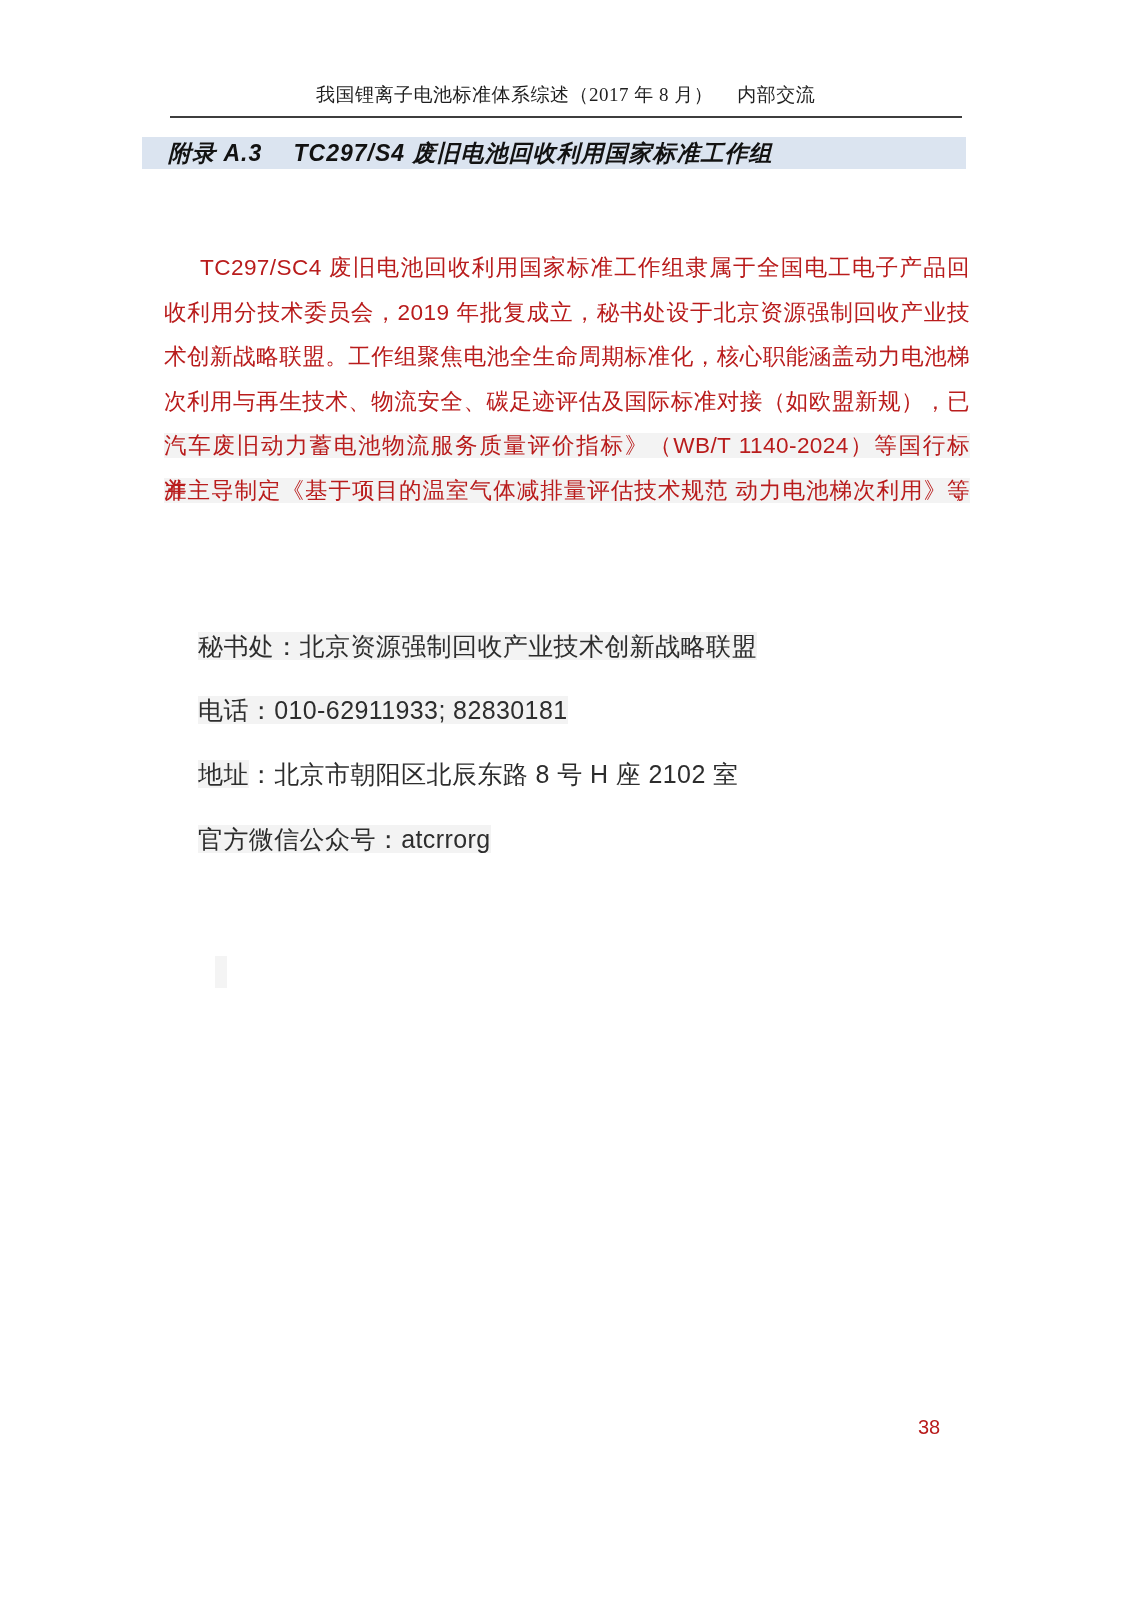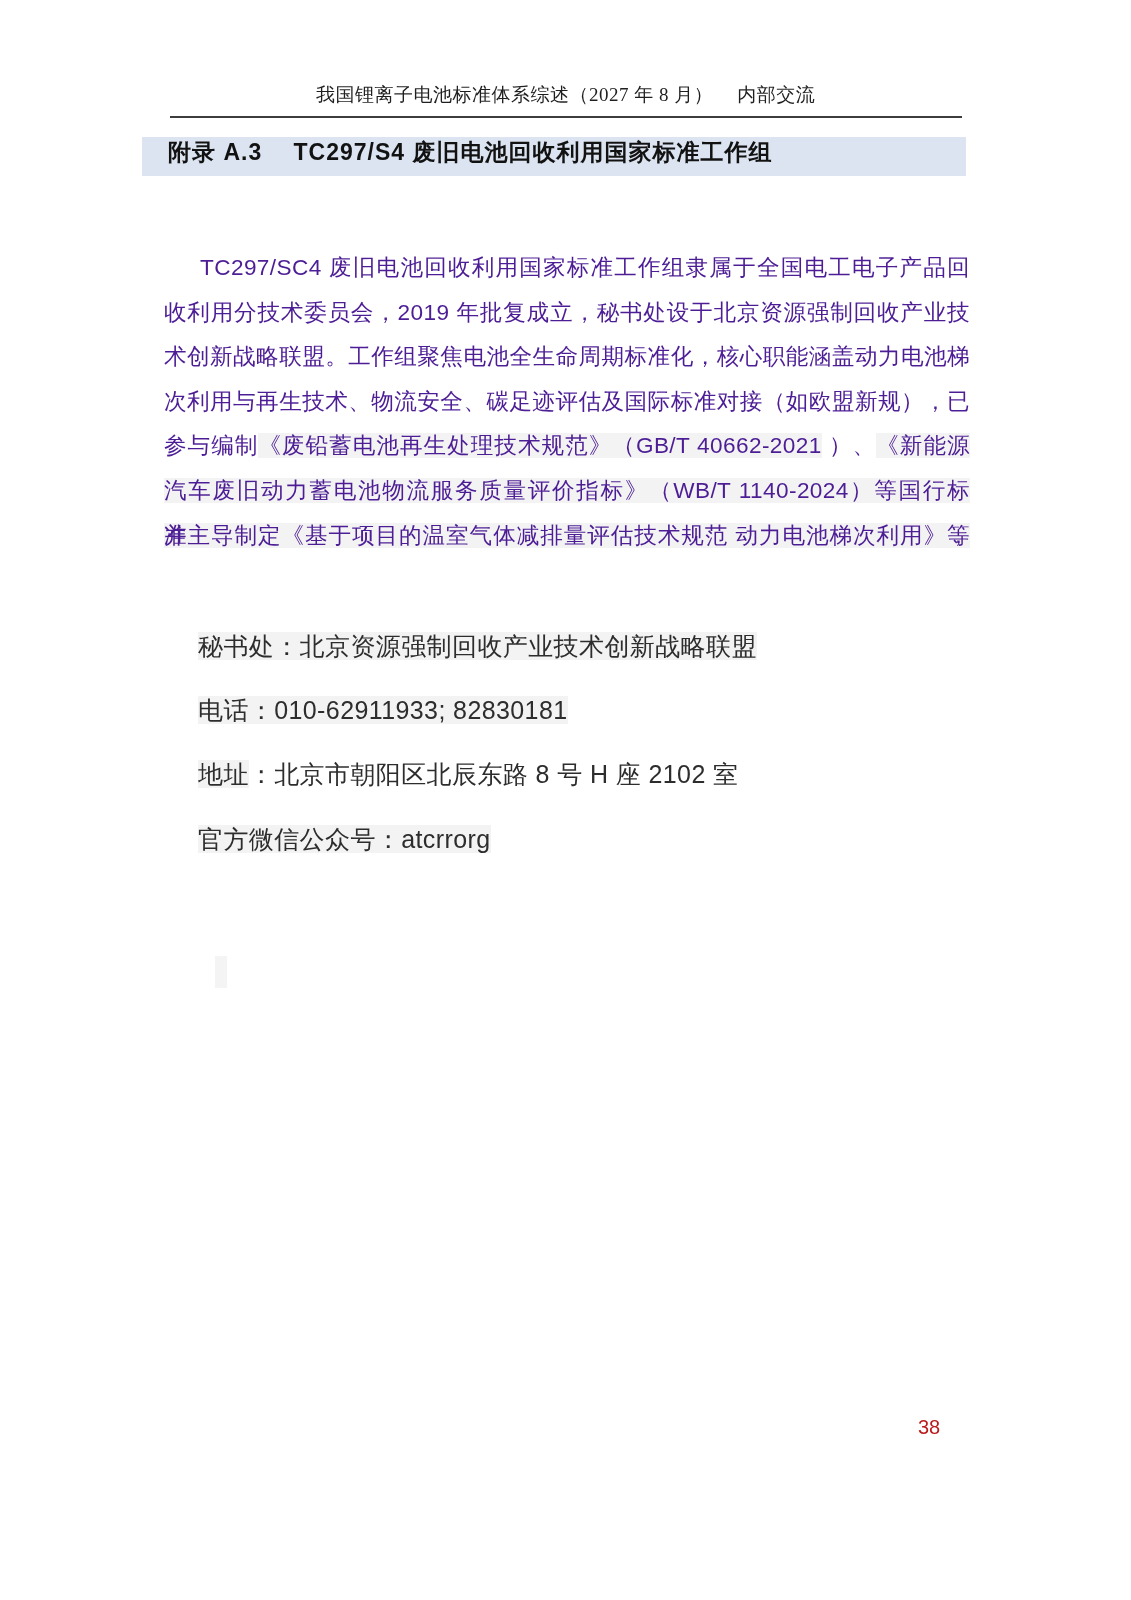--- a/index.html
+++ b/index.html
@@ -34,40 +34,41 @@
     left: 170px;
     width: 792px;
     height: 2px;
     background: #3d3d3d;
   }
   .heading-bar {
     position: absolute;
     top: 137px;
     left: 142px;
     width: 824px;
-    height: 39px;
+    height: 32px;
     background: #dbe4f0;
     display: flex;
-    align-items: flex-start;
+    align-items: flex-end;
+    font-style: italic;
   }
   .heading-bar .heading-text {
     padding-left: 26px;
     font-size: 23px;
     font-weight: bold;
     color: #121212;
     letter-spacing: 1px;
     white-space: nowrap;
   }
   .body-paragraph {
     position: absolute;
     top: 246px;
     left: 164px;
     width: 806px;
     font-size: 22.6px;
-    color: #4c1d95;
+    color: #b91c1c;
     letter-spacing: 0.4px;
   }
   .text-line {
     line-height: 44.6px;
     height: 44.6px;
     white-space: nowrap;
   }
   .text-line.just {
     white-space: normal;
     text-align: justify;
@@ -106,35 +107,34 @@
     font-size: 20px;
     color: #b91c1c;
   }
 </style>
 </head>
 <body>
 
 <div class="page">
 
   <div class="doc-header">
-    <span>我国锂离子电池标准体系综述（2027 年 8 月）</span><span class="header-tag">内部交流</span>
+    <span>我国锂离子电池标准体系综述（2017 年 8 月）</span><span class="header-tag">内部交流</span>
   </div>
 
   <div class="header-rule"></div>
 
   <div class="heading-bar">
     <span class="heading-text">附录 A.3　 TC297/S4 废旧电池回收利用国家标准工作组</span>
   </div>
 
   <div class="body-paragraph" id="paragraph">
       <div class="text-line just ind"><span>TC297/SC4 废旧电池回收利用国家标准工作组隶属于全国电工电子产品回</span></div>
       <div class="text-line just"><span>收利用分技术委员会，2019 年批复成立，秘书处设于北京资源强制回收产业技</span></div>
       <div class="text-line just"><span>术创新战略联盟。工作组聚焦电池全生命周期标准化，核心职能涵盖动力电池梯</span></div>
       <div class="text-line just"><span>次利用与再生技术、物流安全、碳足迹评估及国际标准对接（如欧盟新规），已</span></div>
-      <div class="text-line just"><span>参与编制</span><span class="hl">《废铅蓄电池再生处理技术规范》（GB/T 40662-2021</span><span> ）、</span><span class="hl">《新能源</span></div>
       <div class="text-line just"><span class="hl">汽车废旧动力蓄电池物流服务质量评价指标》（WB/T 1140-2024）等国行标准，</span></div>
       <div class="text-line just"><span>并主导制定</span><span class="hl">《基于项目的温室气体减排量评估技术规范 动力电池梯次利用》</span><span>等</span></div>
     </div>
 
   <div class="contacts" id="contacts">
       <div class="contact-line"><span class="hl">秘书处：北京资源强制回收产业技术创新战略联盟</span></div>
       <div class="contact-line"><span class="hl">电话：010-62911933; 82830181</span></div>
       <div class="contact-line"><span class="hl">地址</span><span>：北京市朝阳区北辰东路 8 号 H 座 2102 室</span></div>
       <div class="contact-line"><span class="hl">官方微信公众号：atcrrorg</span></div>
     </div>

